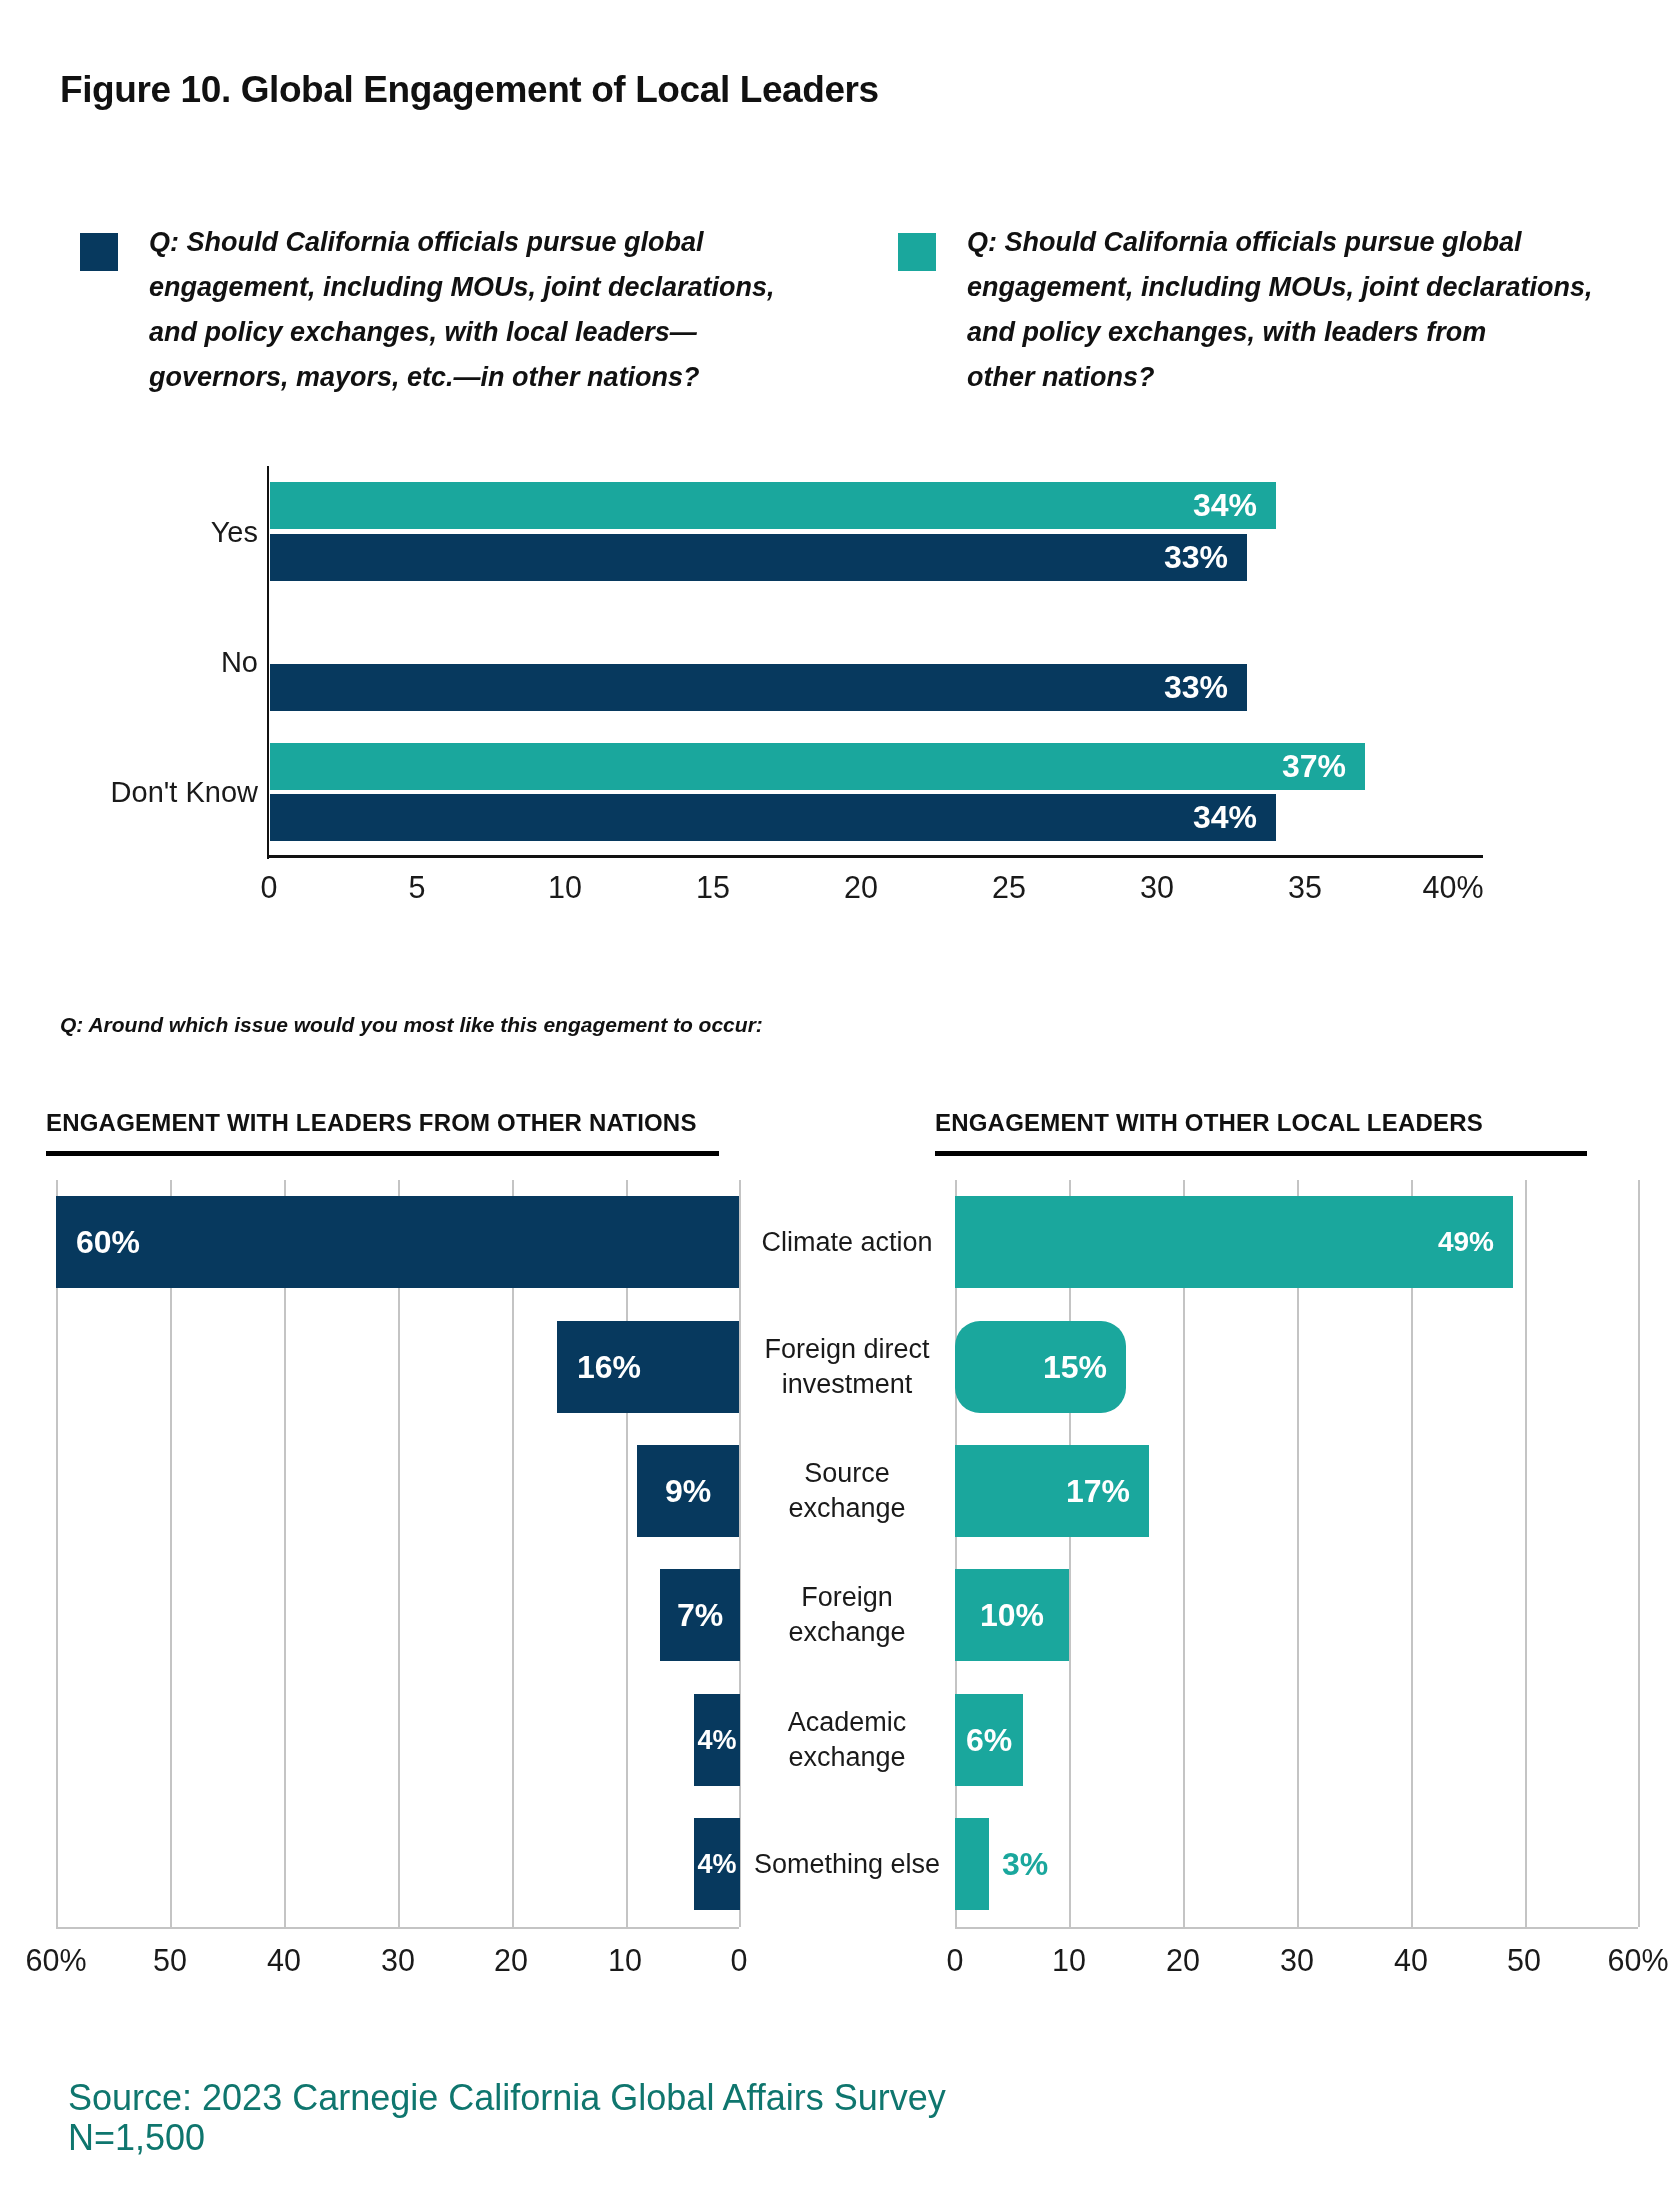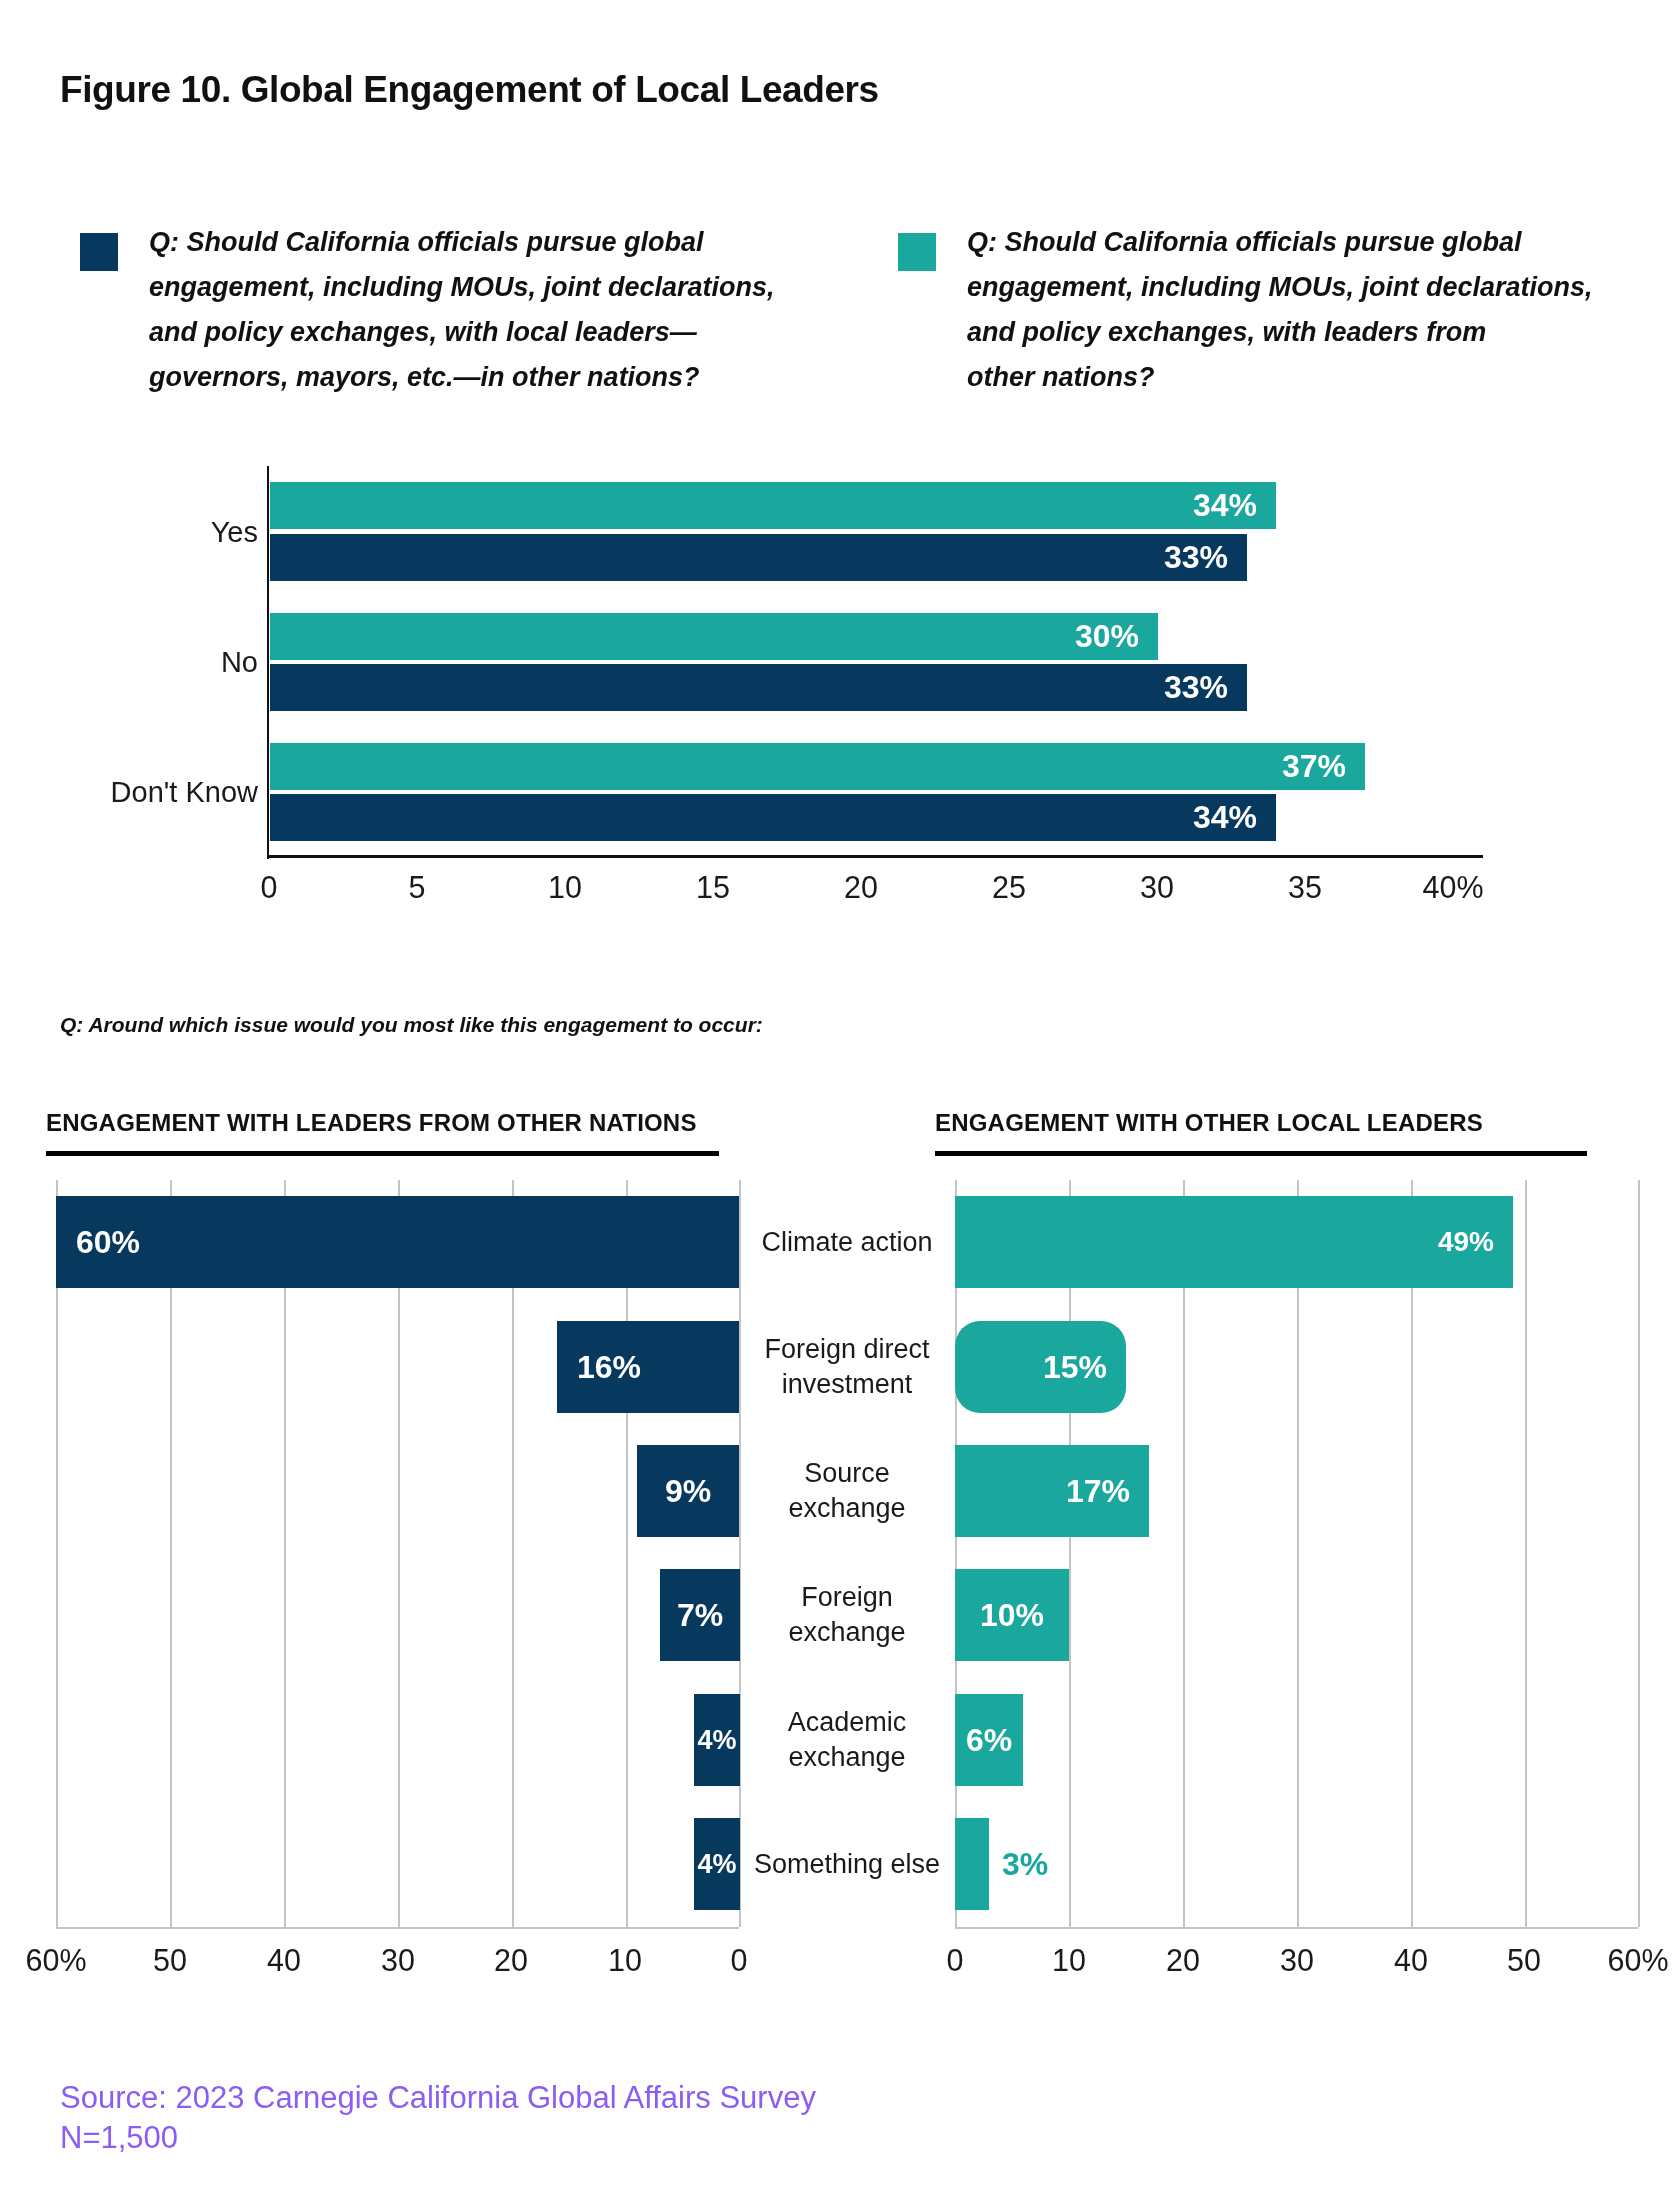--- a/index.html
+++ b/index.html
@@ -10,21 +10,21 @@
   .swatch{width:38px;height:38px;}
   #sw0{left:80px;top:233px;}
   #sw1{left:898px;top:233px;}
   .legend-text{font-style:italic;font-weight:700;font-size:27px;line-height:45px;color:#111;}
   #lt0{left:149px;top:220px;}
   #lt1{left:967px;top:220px;}
   .q2{left:60px;top:1013px;font-style:italic;font-weight:700;font-size:21px;}
   .sec-header{font-size:24px;font-weight:700;letter-spacing:0.2px;border-bottom:5.6px solid #000;padding-bottom:13.6px;color:#111;}
   #h-left{left:46px;top:1109px;width:673px;}
   #h-right{left:935px;top:1109px;width:652px;}
-  .source{left:60px;top:2078px;font-size:31px;line-height:40px;color:#8b5cf6;}
+  .source{left:68px;top:2078px;font-size:36px;line-height:40px;color:#0f766e;}
   .layer{position:absolute;left:0;top:0;width:1673px;height:2205px;}
 </style>
 </head>
 <body>
 
 <div class="canvas">
 
   <h1 class="title abs">Figure 10. Global Engagement of Local Leaders</h1>
 
   <div class="swatch abs" id="sw0" style="background: rgb(7, 57, 94);"></div>
@@ -42,21 +42,20 @@
       <div>and policy exchanges, with leaders from</div>
       <div>other nations?</div>
     </div>
 
   <div class="layer" id="top-chart">
       <div style="position: absolute; left: 267px; top: 466px; width: 2.4px; height: 393px; background: rgb(17, 17, 17);"></div>
       <div style="position: absolute; left: 267px; top: 855px; width: 1216px; height: 3.2px; background: rgb(17, 17, 17);"></div>
       <div style="position: absolute; left: 270px; top: 482px; width: 1006px; height: 47px; background: rgb(26, 167, 157); display: flex; align-items: center; justify-content: flex-end; padding-right: 19px; box-sizing: border-box; color: rgb(255, 255, 255); font-weight: 700; font-size: 32px;">34%</div>
       <div style="position: absolute; left: 270px; top: 534px; width: 977px; height: 47px; background: rgb(7, 57, 94); display: flex; align-items: center; justify-content: flex-end; padding-right: 19px; box-sizing: border-box; color: rgb(255, 255, 255); font-weight: 700; font-size: 32px;">33%</div>
       <div style="position: absolute; left: 0px; top: 512px; width: 258px; height: 40px; line-height: 40px; text-align: right; font-size: 29px; color: rgb(26, 26, 26);">Yes</div>
-      <div style="position: absolute; left: 270px; top: 613px; width: 888px; height: 47px; background: rgb(26, 167, 157); display: flex; align-items: center; justify-content: flex-end; padding-right: 19px; box-sizing: border-box; color: rgb(255, 255, 255); font-weight: 700; font-size: 32px;">30%</div>
       <div style="position: absolute; left: 270px; top: 664px; width: 977px; height: 47px; background: rgb(7, 57, 94); display: flex; align-items: center; justify-content: flex-end; padding-right: 19px; box-sizing: border-box; color: rgb(255, 255, 255); font-weight: 700; font-size: 32px;">33%</div>
       <div style="position: absolute; left: 0px; top: 642px; width: 258px; height: 40px; line-height: 40px; text-align: right; font-size: 29px; color: rgb(26, 26, 26);">No</div>
       <div style="position: absolute; left: 270px; top: 743px; width: 1095px; height: 47px; background: rgb(26, 167, 157); display: flex; align-items: center; justify-content: flex-end; padding-right: 19px; box-sizing: border-box; color: rgb(255, 255, 255); font-weight: 700; font-size: 32px;">37%</div>
       <div style="position: absolute; left: 270px; top: 794px; width: 1006px; height: 47px; background: rgb(7, 57, 94); display: flex; align-items: center; justify-content: flex-end; padding-right: 19px; box-sizing: border-box; color: rgb(255, 255, 255); font-weight: 700; font-size: 32px;">34%</div>
       <div style="position: absolute; left: 0px; top: 772px; width: 258px; height: 40px; line-height: 40px; text-align: right; font-size: 29px; color: rgb(26, 26, 26);">Don't Know</div>
       <div style="position: absolute; left: 205px; top: 870px; width: 128px; text-align: center; font-size: 30.5px; color: rgb(26, 26, 26);">0</div>
       <div style="position: absolute; left: 353px; top: 870px; width: 128px; text-align: center; font-size: 30.5px; color: rgb(26, 26, 26);">5</div>
       <div style="position: absolute; left: 501px; top: 870px; width: 128px; text-align: center; font-size: 30.5px; color: rgb(26, 26, 26);">10</div>
       <div style="position: absolute; left: 649px; top: 870px; width: 128px; text-align: center; font-size: 30.5px; color: rgb(26, 26, 26);">15</div>
       <div style="position: absolute; left: 797px; top: 870px; width: 128px; text-align: center; font-size: 30.5px; color: rgb(26, 26, 26);">20</div>

